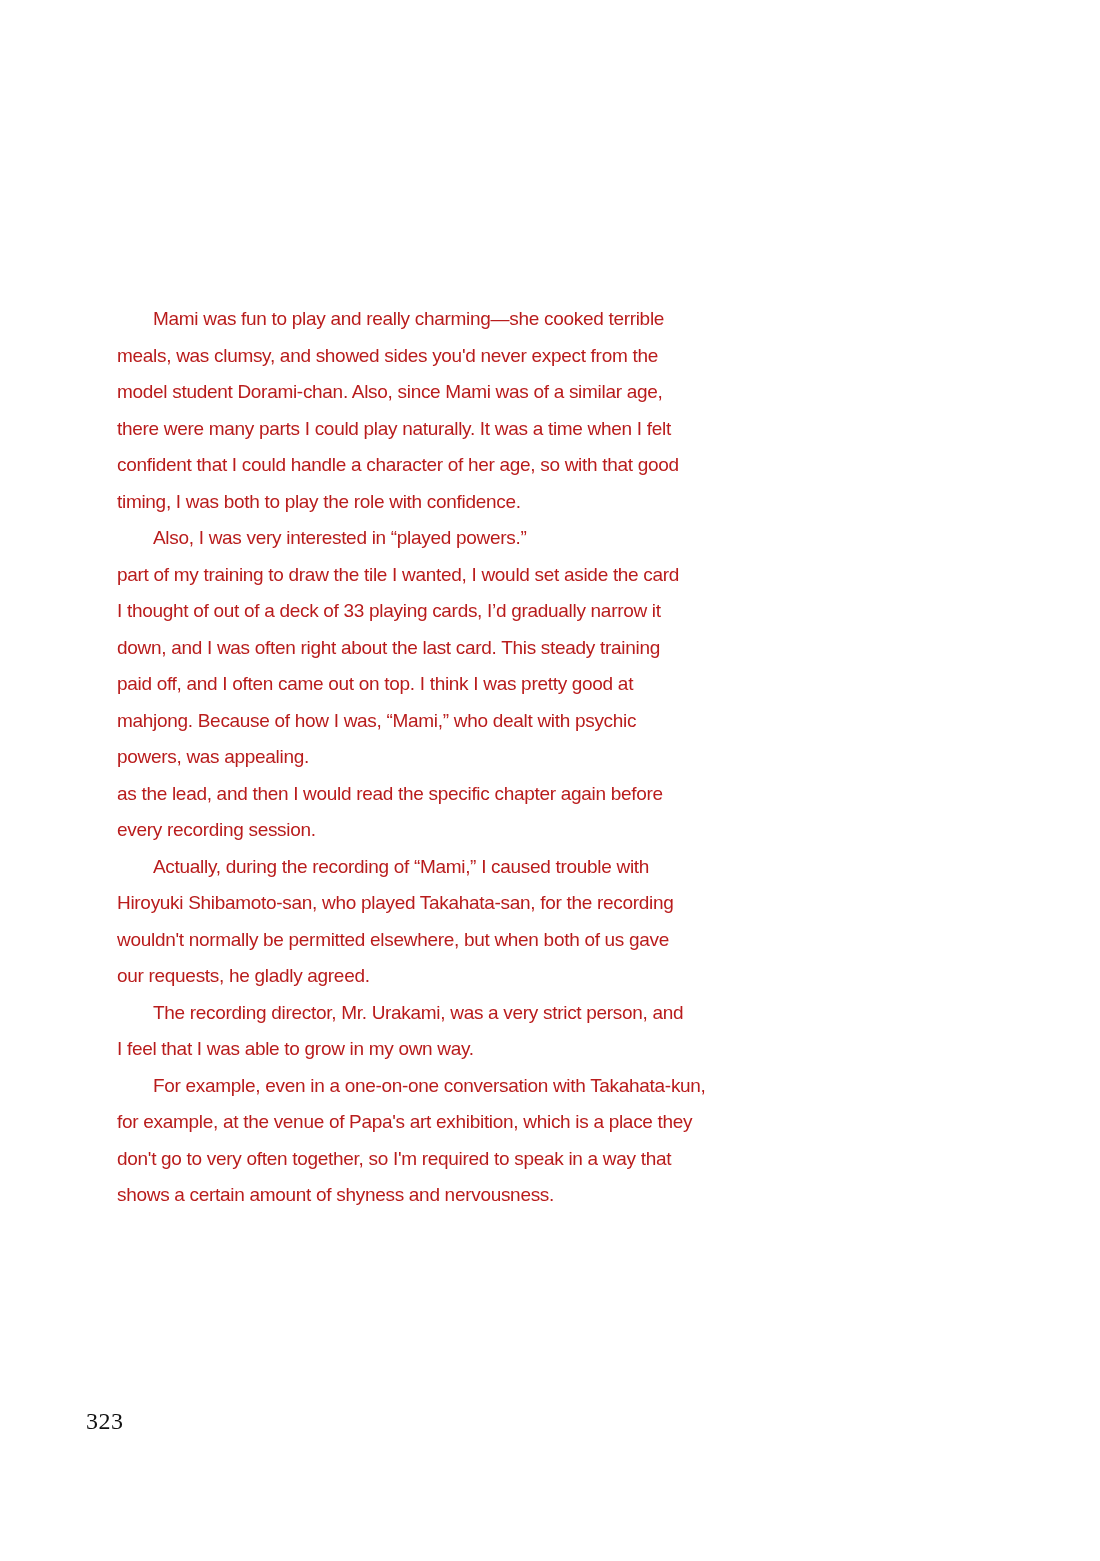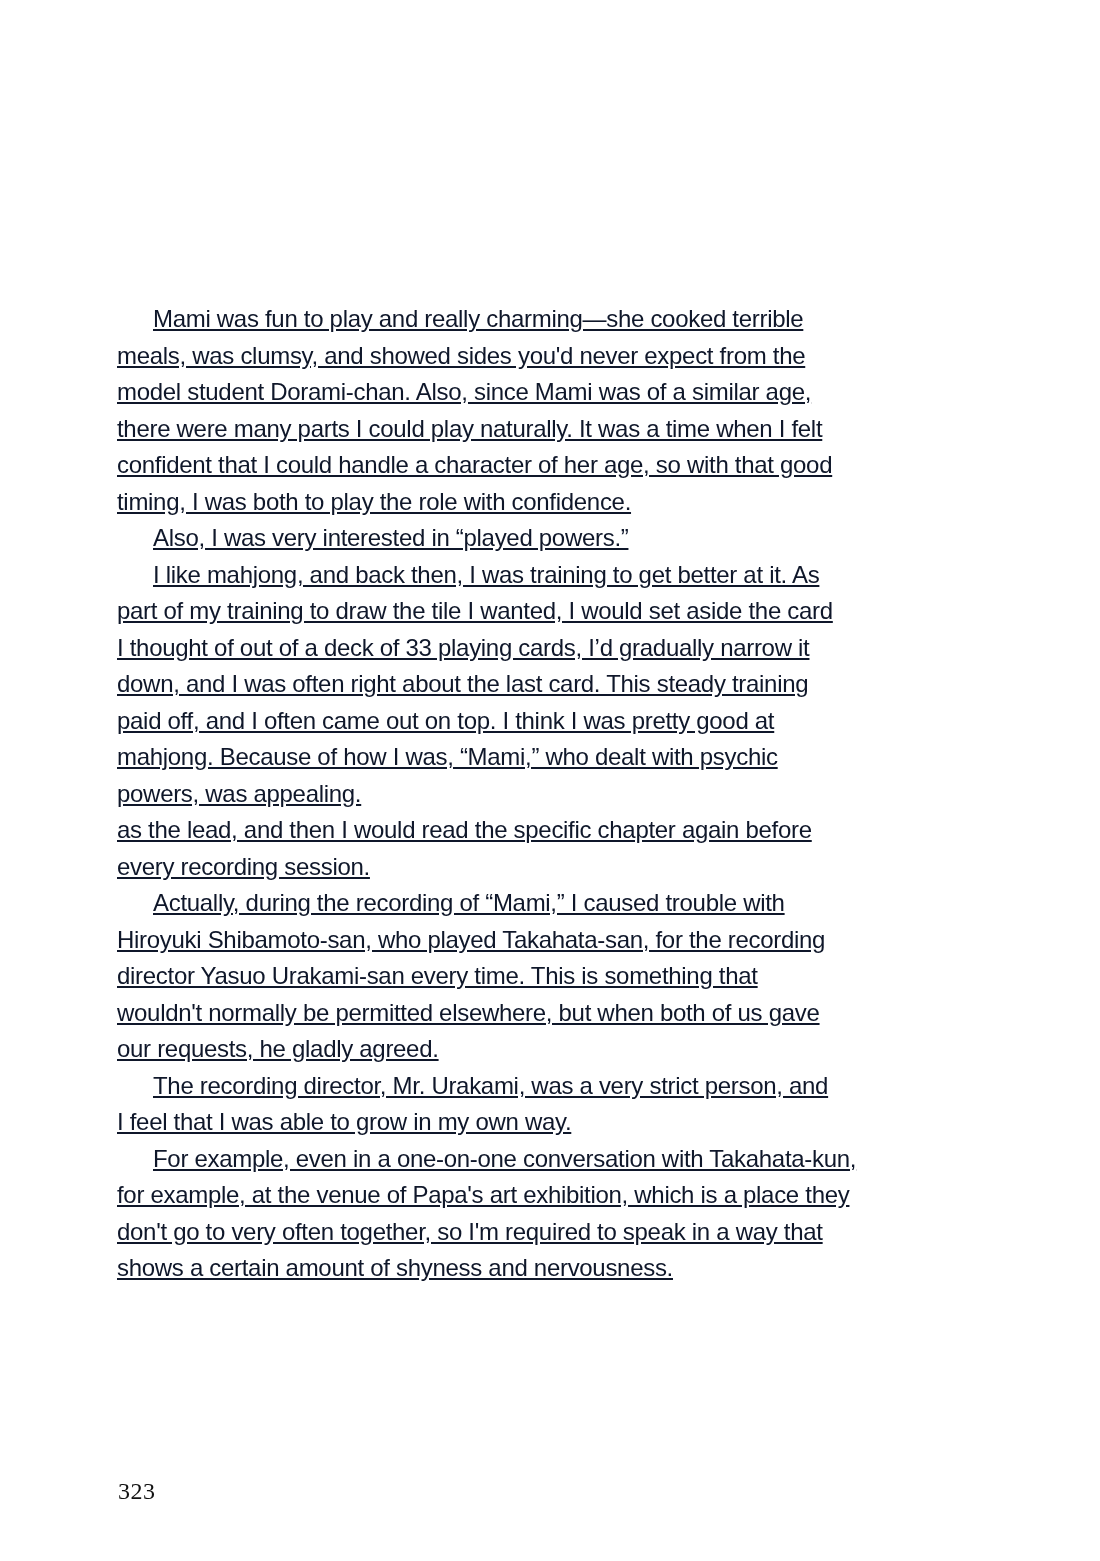--- a/index.html
+++ b/index.html
@@ -17,45 +17,43 @@
   .page {
     position: absolute;
     inset: 0;
     background: #ffffff;
   }
   .text-block {
     position: absolute;
     left: 117px;
     top: 301px;
     width: 910px;
-    color: #0f172a;
-    font-size: 24px;
+    color: #b91c1c;
+    font-size: 19px;
     line-height: 36.5px;
     letter-spacing: -0.3px;
-    text-decoration: underline;
   }
   .paragraph {
     margin: 0;
   }
   .line {
     white-space: nowrap;
     height: 36.5px;
   }
   .line.indent {
     padding-left: 36px;
   }
   .page-number {
     position: absolute;
     left: 86px;
-    top: 1478px;
+    top: 1408px;
     font-family: "Liberation Serif", serif;
     font-size: 24px;
     color: #111111;
     letter-spacing: 0.5px;
-    margin-left: 32px;
   }
 </style>
 </head>
 <body>
 
 <div class="page">
 
   <div class="text-block">
 
     <div class="paragraph">
@@ -65,38 +63,36 @@
       <div class="line">there were many parts I could play naturally. It was a time when I felt</div>
       <div class="line">confident that I could handle a character of her age, so with that good</div>
       <div class="line">timing, I was both to play the role with confidence.</div>
     </div>
 
     <div class="paragraph">
       <div class="line indent">Also, I was very interested in “played powers.”</div>
     </div>
 
     <div class="paragraph">
-      <div class="line indent">I like mahjong, and back then, I was training to get better at it. As</div>
       <div class="line">part of my training to draw the tile I wanted, I would set aside the card</div>
       <div class="line">I thought of out of a deck of 33 playing cards, I’d gradually narrow it</div>
       <div class="line">down, and I was often right about the last card. This steady training</div>
       <div class="line">paid off, and I often came out on top. I think I was pretty good at</div>
       <div class="line">mahjong. Because of how I was, “Mami,” who dealt with psychic</div>
       <div class="line">powers, was appealing.</div>
     </div>
 
     <div class="paragraph">
       <div class="line">as the lead, and then I would read the specific chapter again before</div>
       <div class="line">every recording session.</div>
     </div>
 
     <div class="paragraph">
       <div class="line indent">Actually, during the recording of “Mami,” I caused trouble with</div>
       <div class="line">Hiroyuki Shibamoto-san, who played Takahata-san, for the recording</div>
-      <div class="line">director Yasuo Urakami-san every time. This is something that</div>
       <div class="line">wouldn't normally be permitted elsewhere, but when both of us gave</div>
       <div class="line">our requests, he gladly agreed.</div>
     </div>
 
     <div class="paragraph">
       <div class="line indent">The recording director, Mr. Urakami, was a very strict person, and</div>
       <div class="line">I feel that I was able to grow in my own way.</div>
     </div>
 
     <div class="paragraph">

